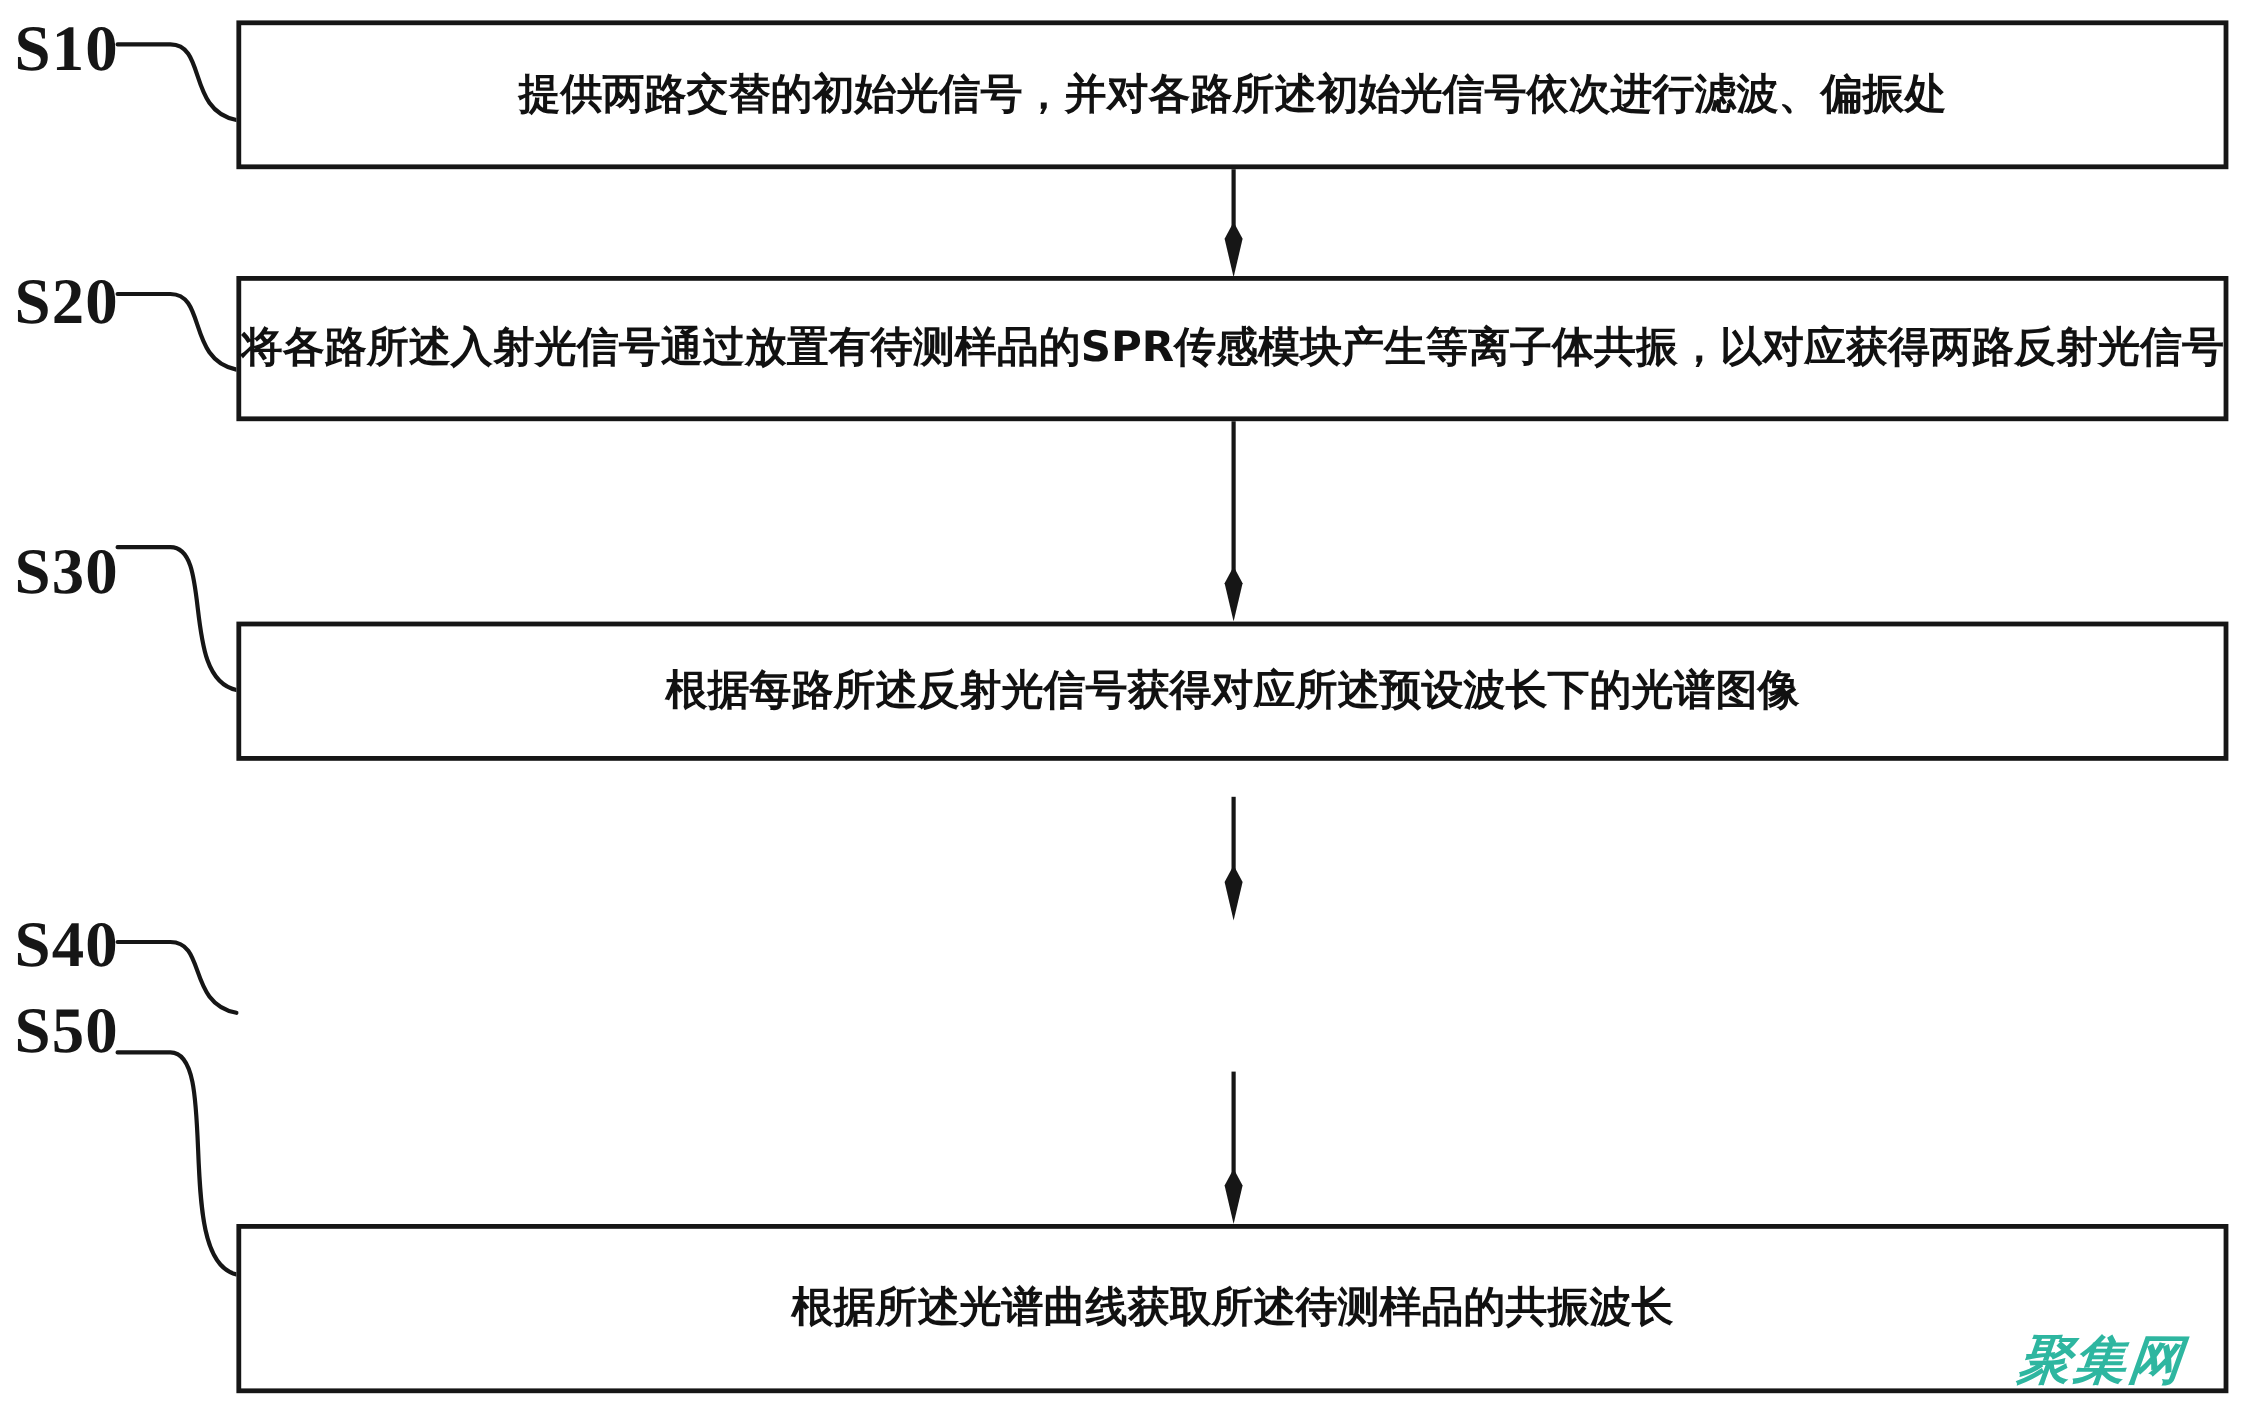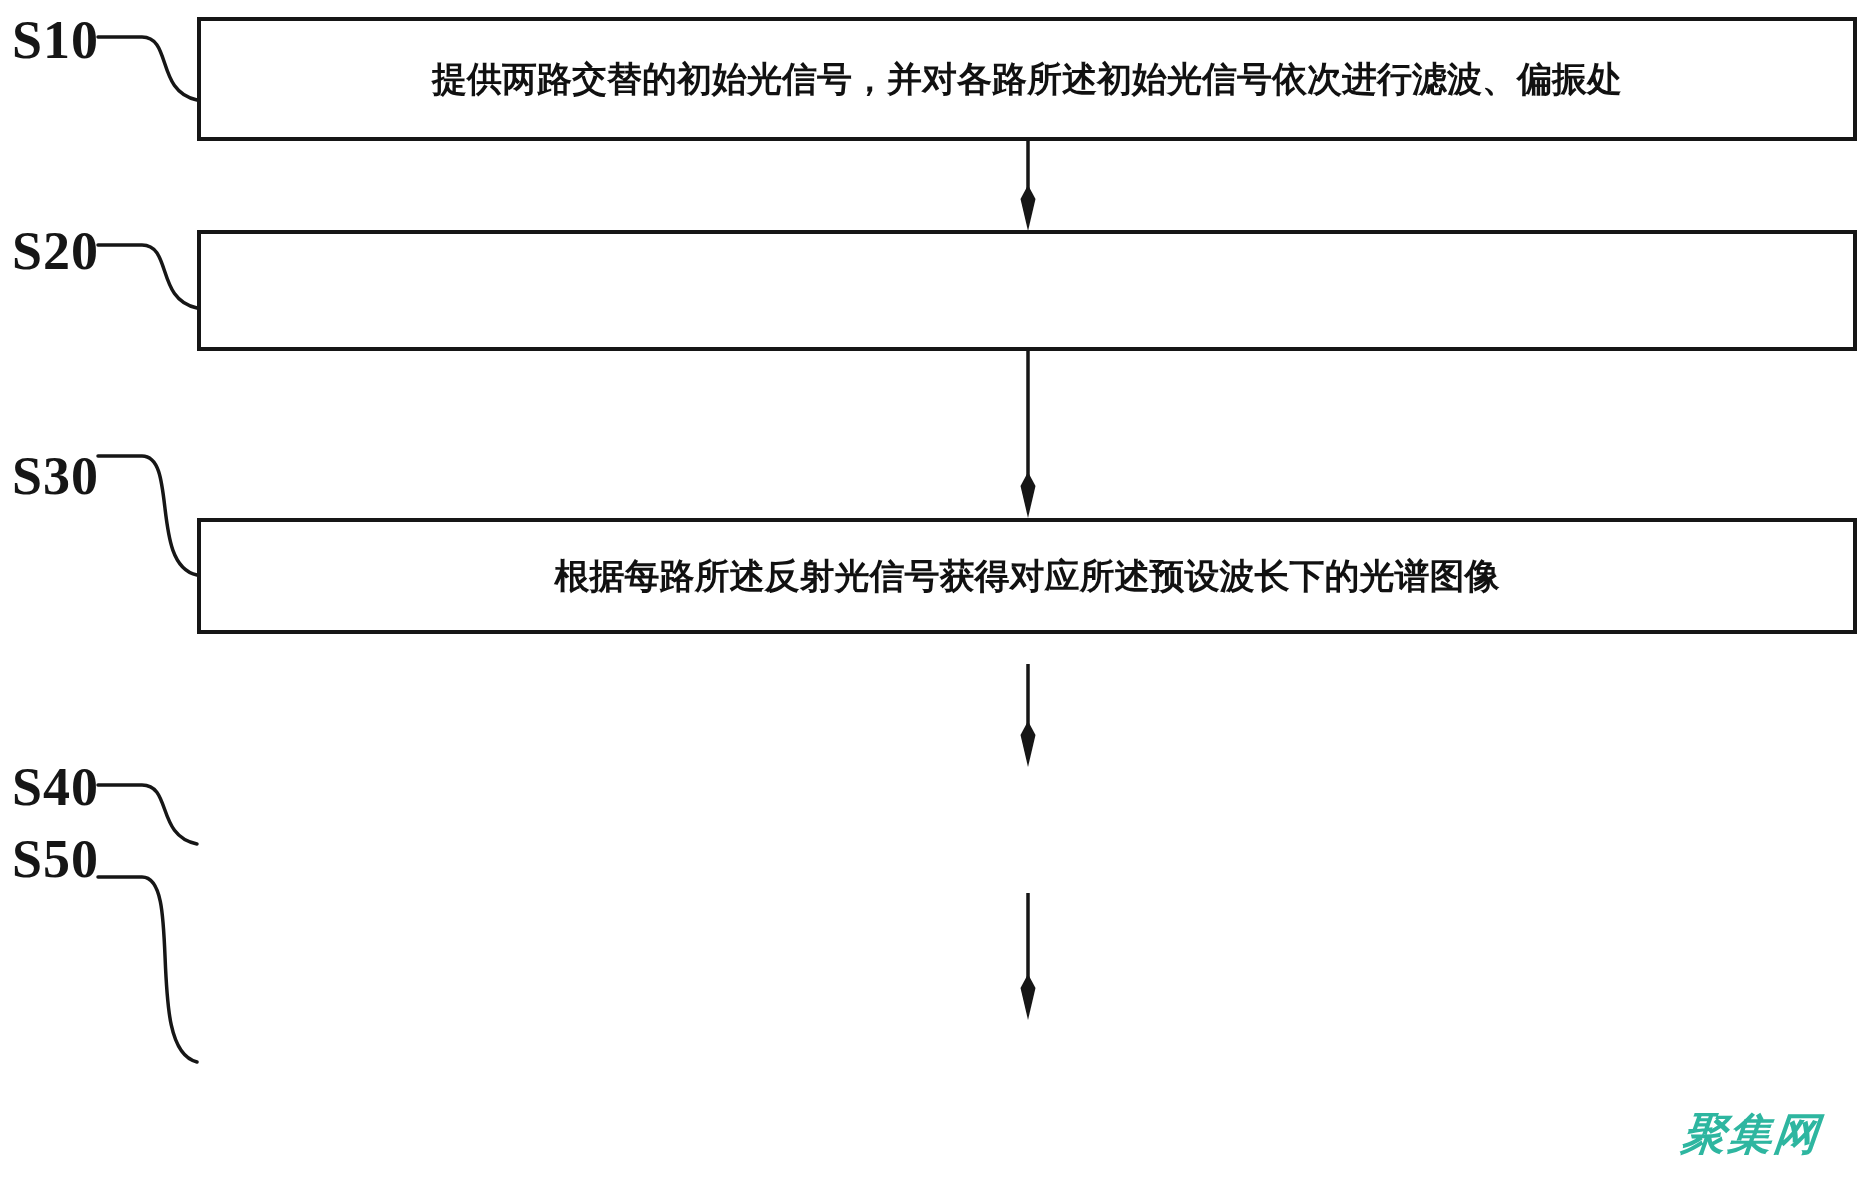--- a/index.html
+++ b/index.html
@@ -83,20 +83,22 @@
   <svg class="flow-arrow" style="left:1008px; top:141px" width="40" height="90">
     <line x1="20" y1="0" x2="20" y2="48" stroke="#161616" stroke-width="3.5"></line>
     <polygon points="20,90 12.5,58 20,44 27.5,58" fill="#161616"></polygon>
   </svg>
 
   <div class="step-label" style="top:224px">S20</div>
   <svg class="connector" style="left:96px; top:238px" width="104" height="80">
     <path d="M 2 7 H 46 C 76 7, 60 62, 101 70" fill="none" stroke="#161616" stroke-width="3.5" stroke-linecap="round"></path>
   </svg>
   <div class="flow-box" style="top:230px; height:121px">
+    <div class="line">将各路所述入射光信号通过放置有待测样品的SPR传感模块产生等离子体共振，</div>
+    <div class="line">以对应获得两路反射光信号</div>
   </div>
 
   <svg class="flow-arrow" style="left:1008px; top:351px" width="40" height="167">
     <line x1="20" y1="0" x2="20" y2="125" stroke="#161616" stroke-width="3.5"></line>
     <polygon points="20,167 12.5,135 20,121 27.5,135" fill="#161616"></polygon>
   </svg>
 
   <div class="step-label" style="top:449px">S30</div>
   <svg class="connector" style="left:96px; top:449px" width="104" height="140">
     <path d="M 2 7 H 46 C 82 7, 54 116, 101 126" fill="none" stroke="#161616" stroke-width="3.5" stroke-linecap="round"></path>
@@ -117,16 +119,19 @@
 
   <svg class="flow-arrow" style="left:1008px; top:893px" width="40" height="127">
     <line x1="20" y1="0" x2="20" y2="85" stroke="#161616" stroke-width="3.5"></line>
     <polygon points="20,127 12.5,95 20,81 27.5,95" fill="#161616"></polygon>
   </svg>
 
   <div class="step-label" style="top:832px">S50</div>
   <svg class="connector" style="left:96px; top:870px" width="104" height="205">
     <path d="M 2 7 H 46 C 88 7, 48 180, 101 192" fill="none" stroke="#161616" stroke-width="3.5" stroke-linecap="round"></path>
   </svg>
+  <div class="flow-box" style="top:1020px; height:141px">
+    <div class="line">根据所述光谱曲线获取所述待测样品的共振波长</div>
+  </div>
 
   <div class="watermark">聚集网</div>
 
 </div>
 
 </body></html>

